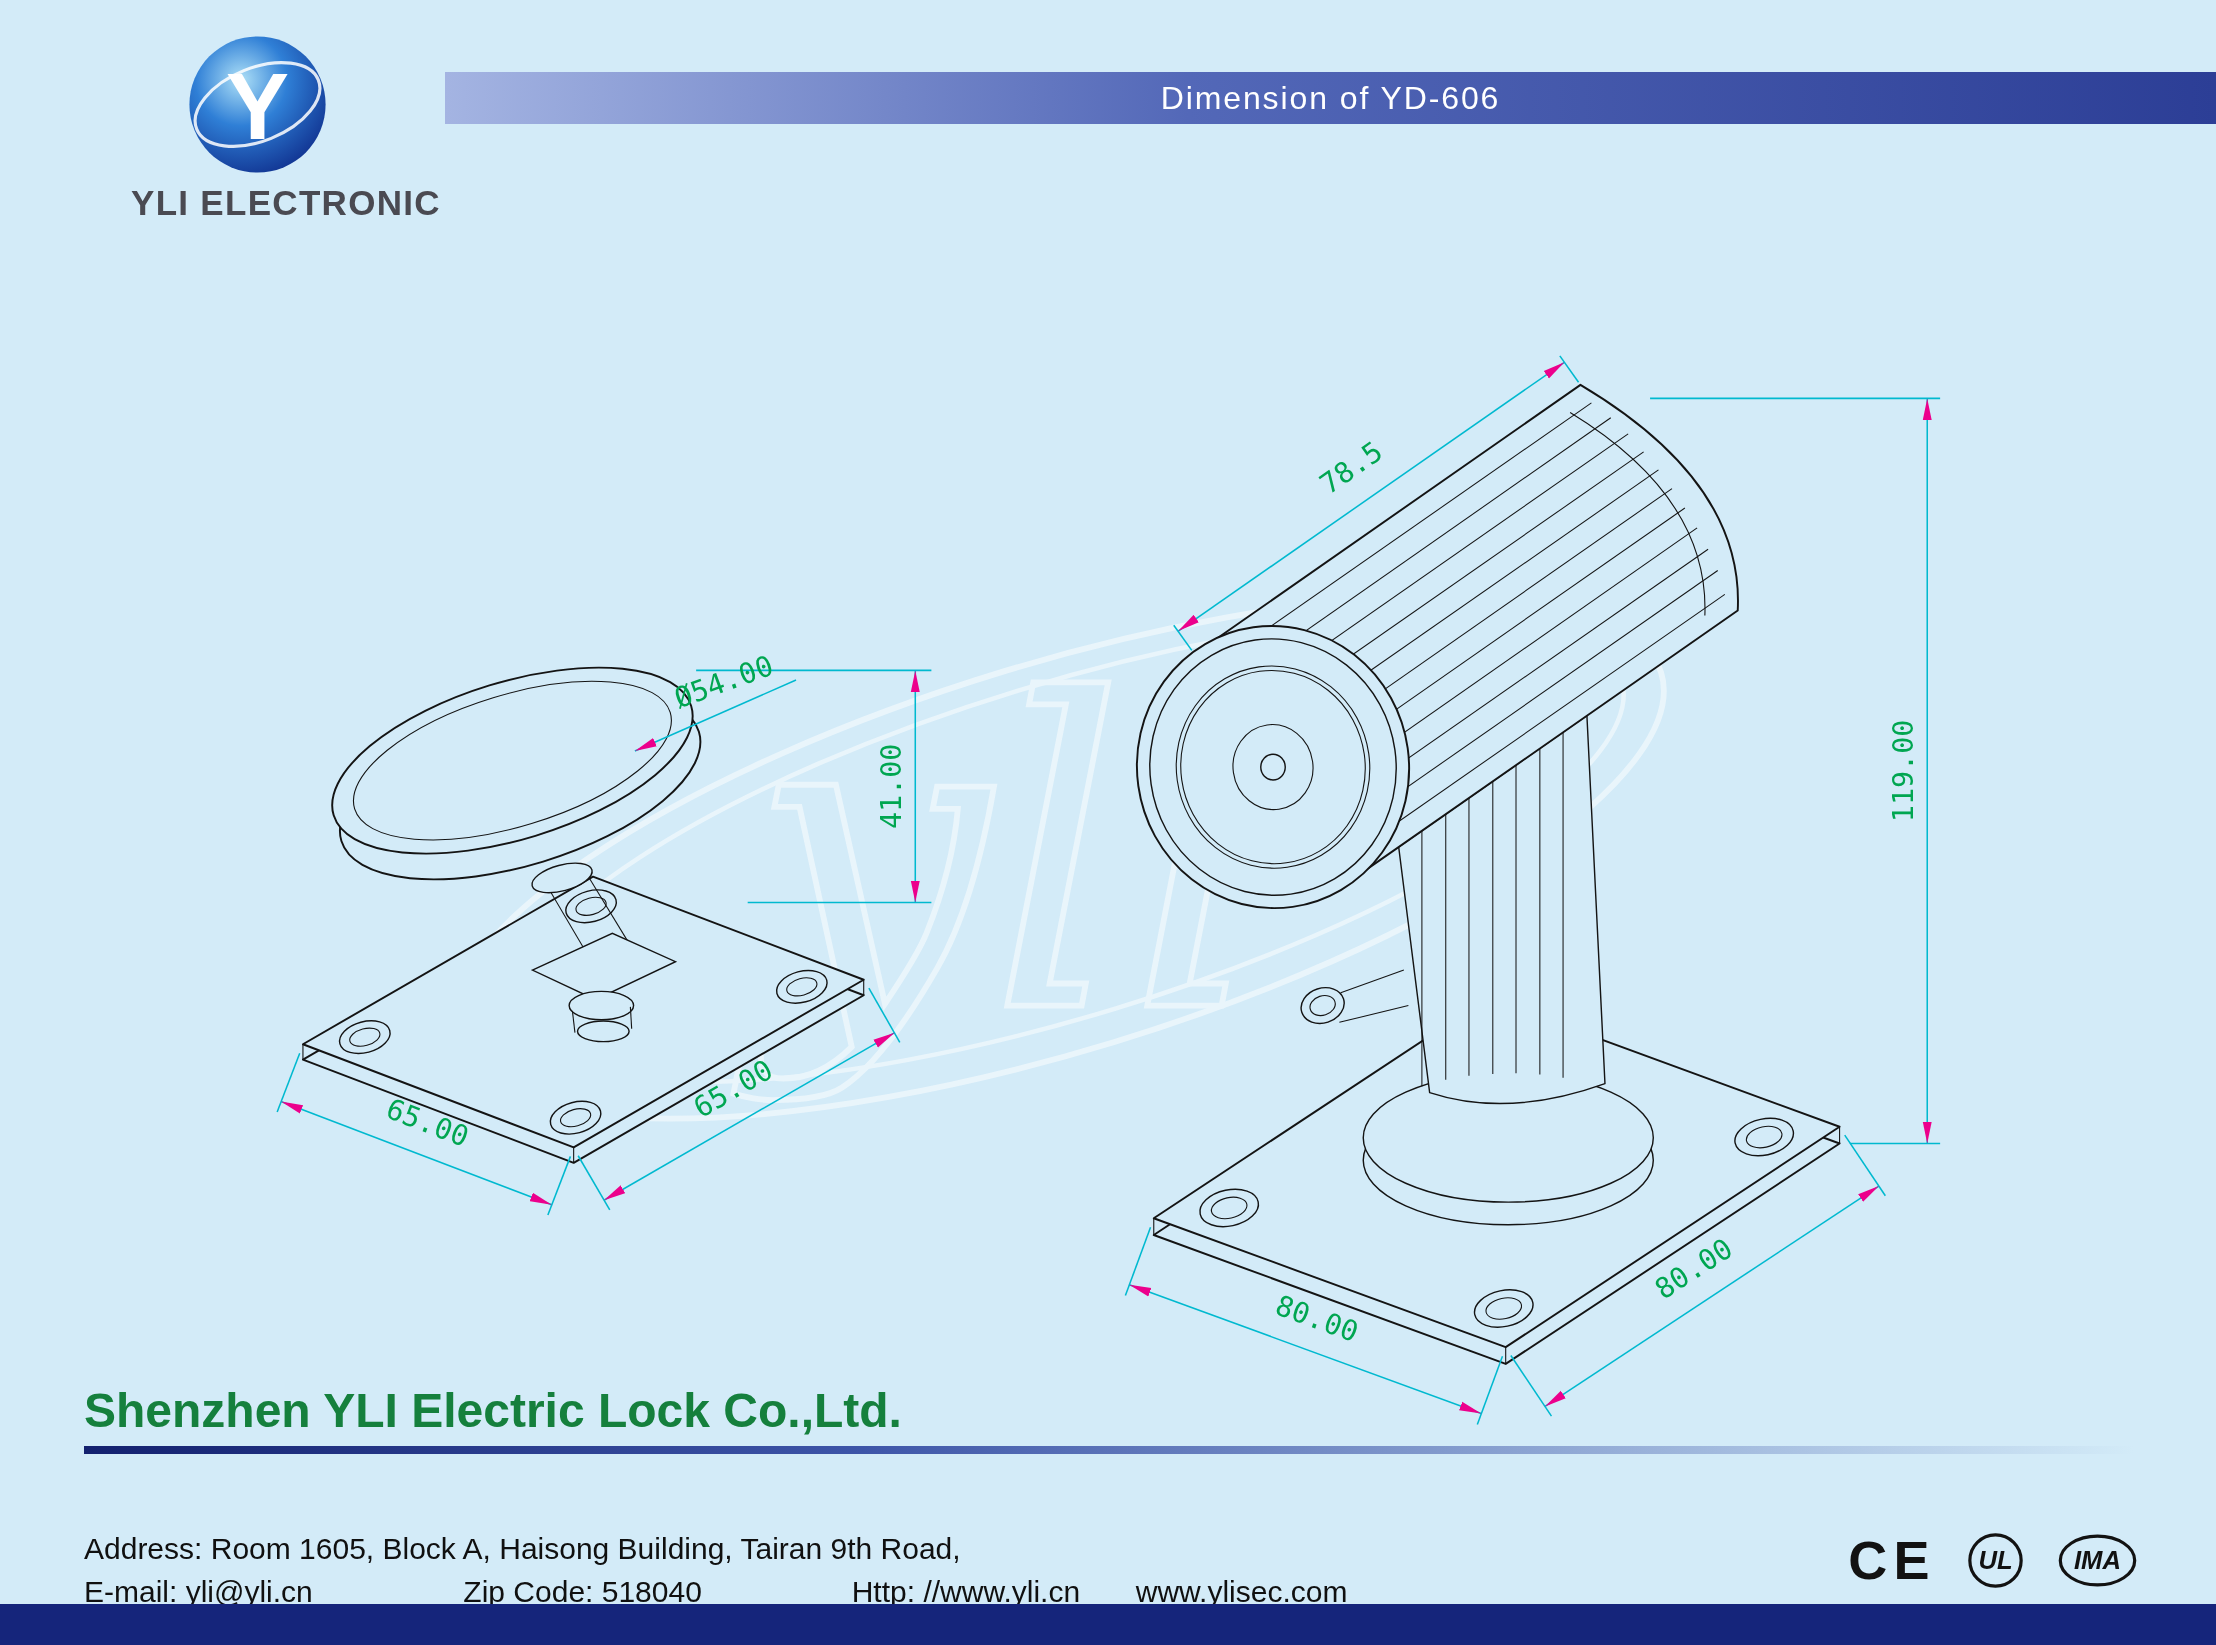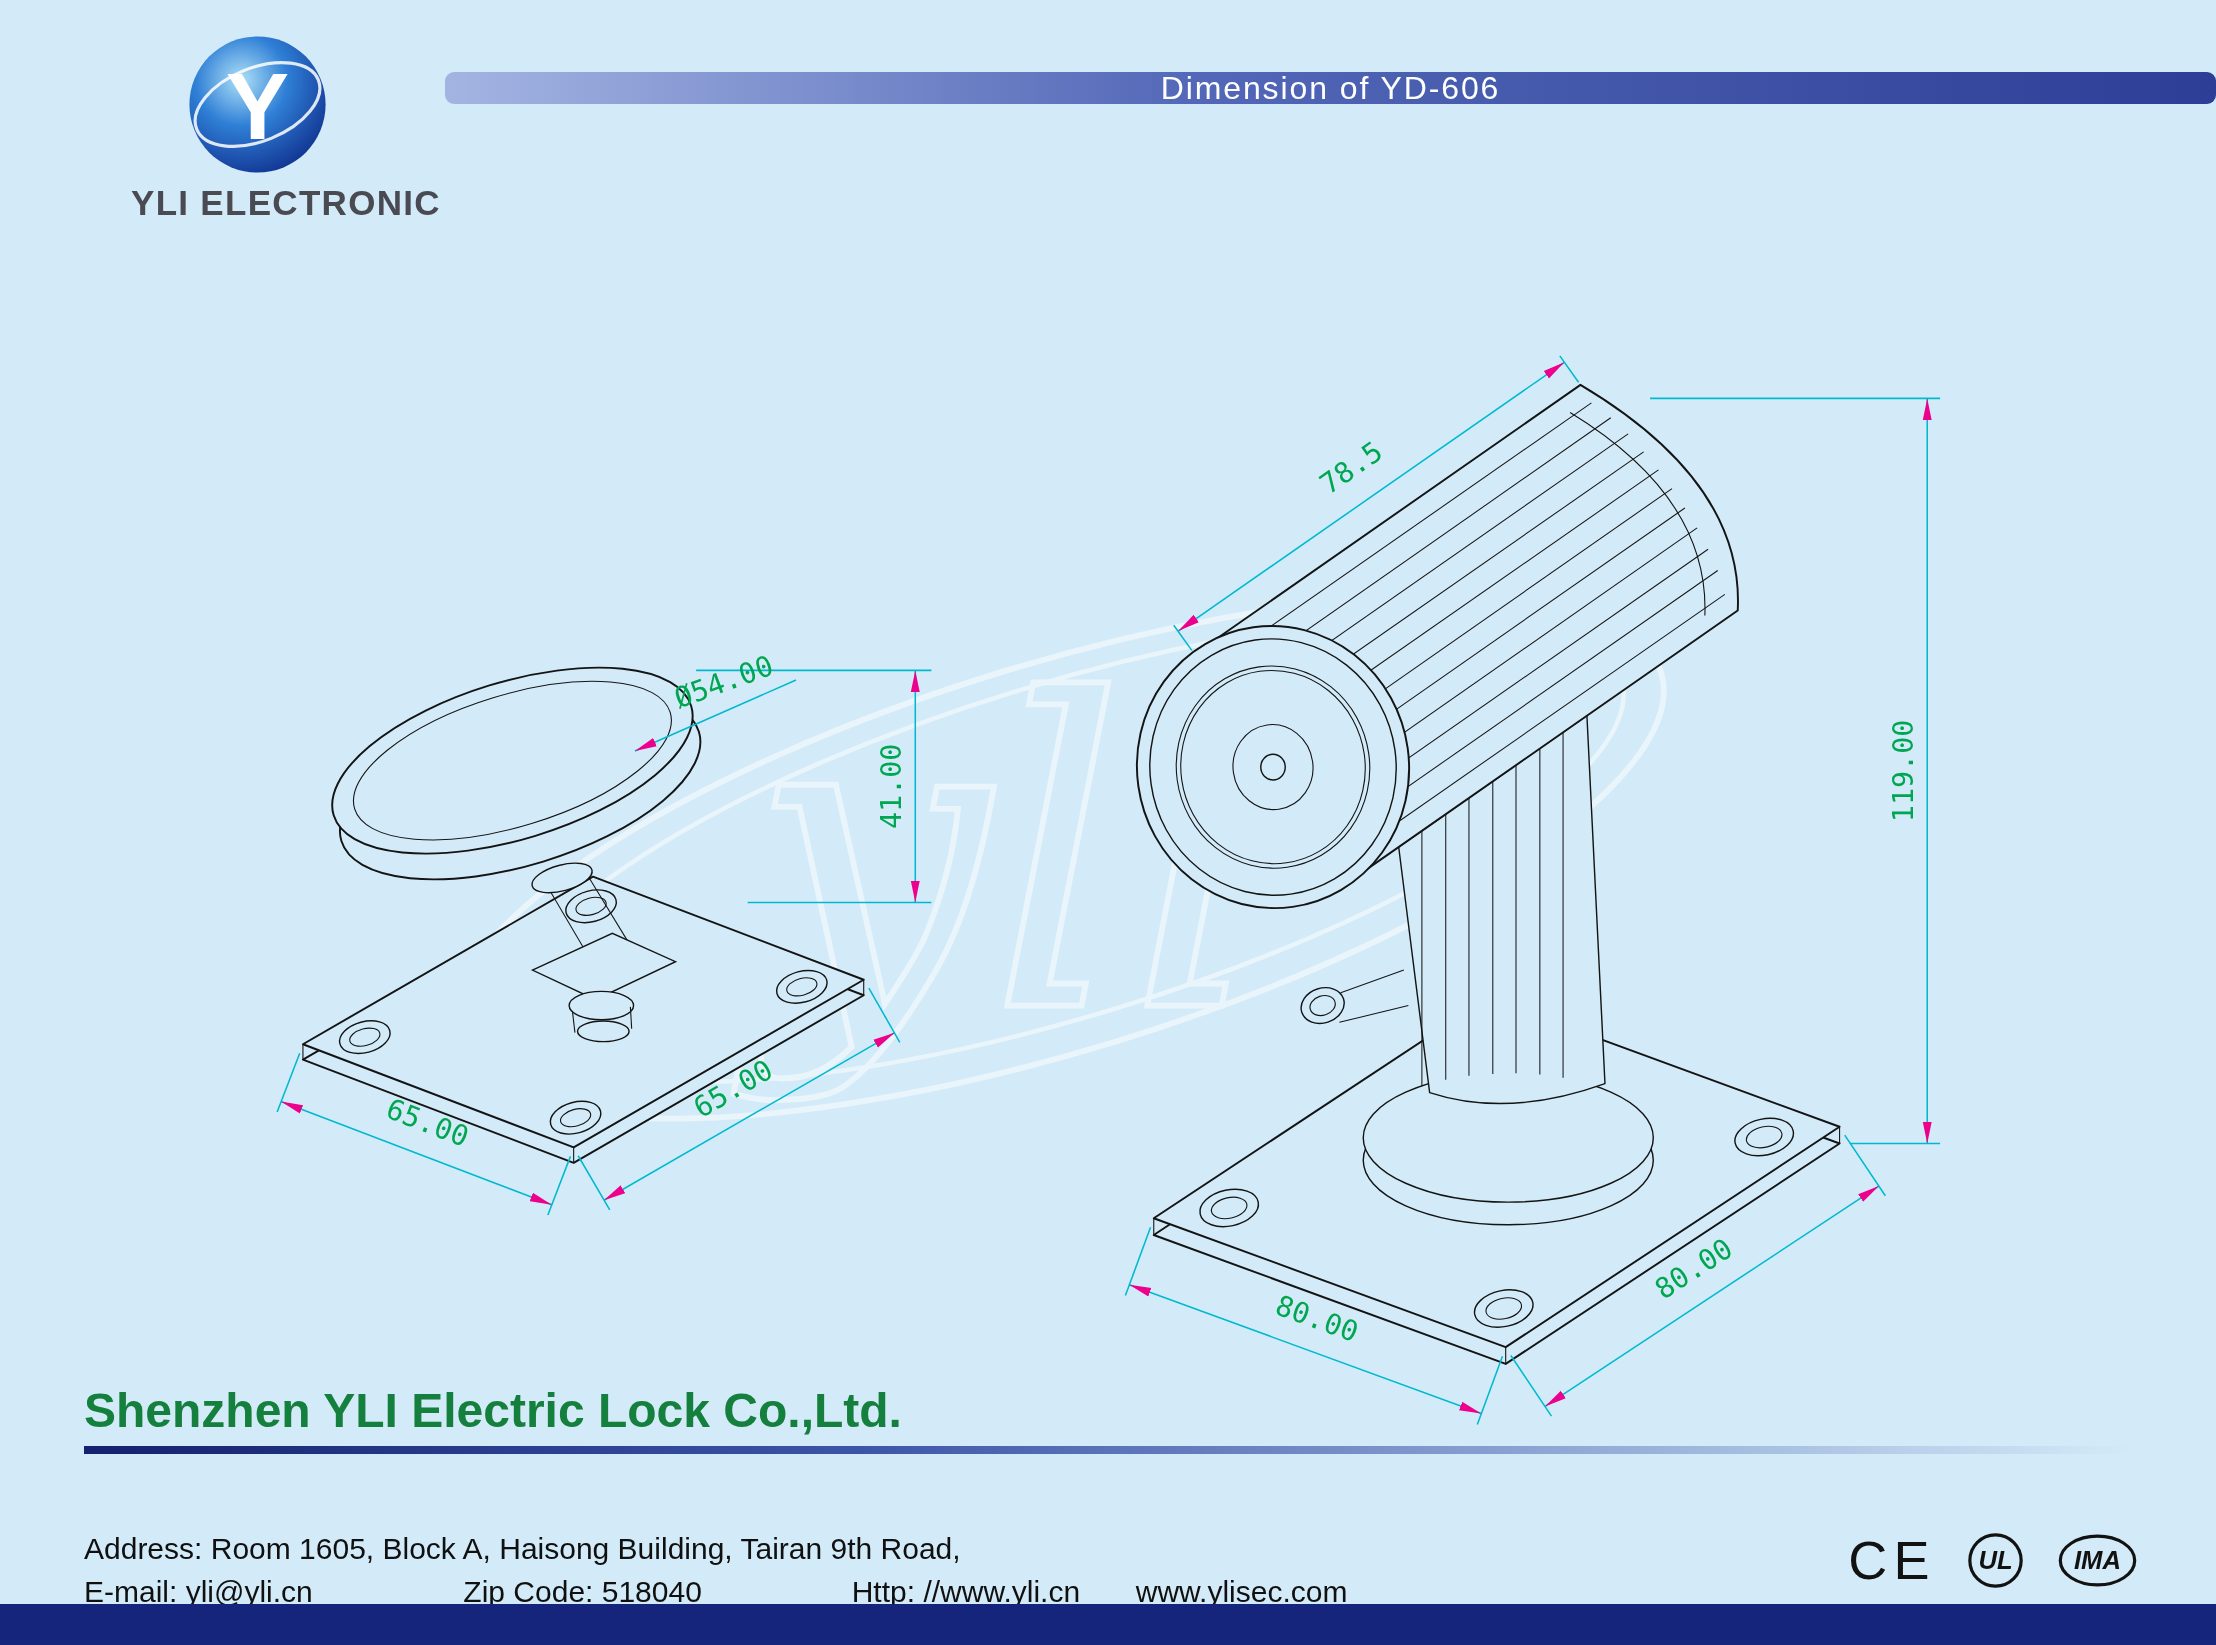--- a/index.html
+++ b/index.html
@@ -8,22 +8,22 @@
   .diagram{position:absolute;left:0;top:0;width:2216px;height:1645px;}
 
   
   .logo-wrap{position:absolute;left:119px;top:32px;width:277px;text-align:center;}
   .logo-svg{display:block;margin:0 auto;width:145px;height:145px;}
   .brand{margin-top:6.4px;font-size:35px;font-weight:bold;color:#4a4a52;letter-spacing:1.3px;white-space:nowrap;margin-left:12px;}
   .banner{position:absolute;left:445px;right:0;top:72px;}
   .banner-main{height:83px;display:flex;align-items:center;justify-content:center;
       background:linear-gradient(90deg,#8aa0d6 0%,#3a4f9f 42%,#13216f 100%);}
   .banner-title{font-size:62px;font-weight:bold;color:#ffffff;letter-spacing:6.4px;white-space:nowrap;}
-  .banner-sub{height:32px;display:flex;align-items:center;justify-content:center;
-      background:linear-gradient(90deg,#a4b4e2 0%,#5368b8 42%,#2c3e96 100%);border-radius:9px;}
+  .banner-sub{height:52px;display:flex;align-items:center;justify-content:center;
+      background:linear-gradient(90deg,#a4b4e2 0%,#5368b8 42%,#2c3e96 100%);}
   .banner-subtitle{font-size:32px;color:#ffffff;letter-spacing:1.9px;white-space:nowrap;}
 
   
   .outline{fill:#d3ebf8;stroke:#141414;stroke-width:3;stroke-linejoin:round;}
   .outline2{fill:#d3ebf8;stroke:#141414;stroke-width:2.2;}
   .thin{fill:none;stroke:#141414;stroke-width:1.7;}
   .rib{stroke:#141414;stroke-width:1.6;fill:none;}
   .ext{stroke:#00b9cf;stroke-width:2.4;fill:none;}
   .diml{stroke:#00b9cf;stroke-width:2.4;fill:none;}
   .dimtxt{fill:#00a651;font-family:"DejaVu Sans Mono",monospace;font-size:44px;text-anchor:middle;}
@@ -35,21 +35,21 @@
   .company{position:absolute;left:84px;top:1383px;font-size:48px;font-weight:bold;color:#15803d;white-space:nowrap;}
   .rule{position:absolute;left:84px;top:1446px;width:2050px;height:8.4px;
         background:linear-gradient(90deg,#13216f 0%,#3d55a8 38%,#d3ebf8 100%);}
   .info{position:absolute;left:84px;top:1527px;font-size:30px;color:#101010;line-height:43px;}
   .info .row{white-space:nowrap;}
   .tel-span{display:inline-block;min-width:567px;}
   .email-span{display:inline-block;min-width:371px;}
   .zip-span{display:inline-block;min-width:380px;}
   .slogan{position:absolute;left:1247px;top:1474px;font-size:32px;font-weight:bold;color:#0b0b0b;white-space:nowrap;}
   .certs{position:absolute;right:76px;top:1529px;display:flex;align-items:center;gap:30px;}
-  .ce-mark{font-size:54px;font-weight:normal;color:#121212;letter-spacing:6.4px;}
+  .ce-mark{font-size:54px;font-weight:bold;color:#121212;letter-spacing:6.4px;}
   .bottom-bar{position:absolute;left:0;right:0;bottom:0;height:41px;background:#15257b;}
 </style>
 </head>
 <body>
 
 <div class="page">
 
   <svg class="diagram" viewBox="0 0 3438 2552">
     <defs>
       <marker id="arr" viewBox="0 0 34 18" refX="34" refY="9" markerWidth="34" markerHeight="18" markerUnits="userSpaceOnUse" orient="auto-start-reverse">

